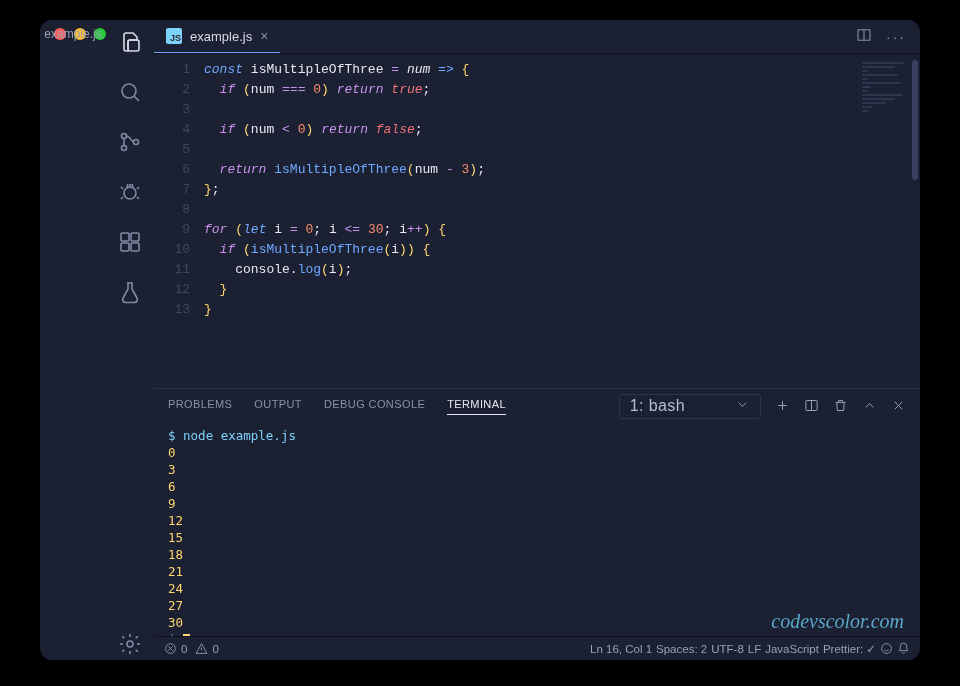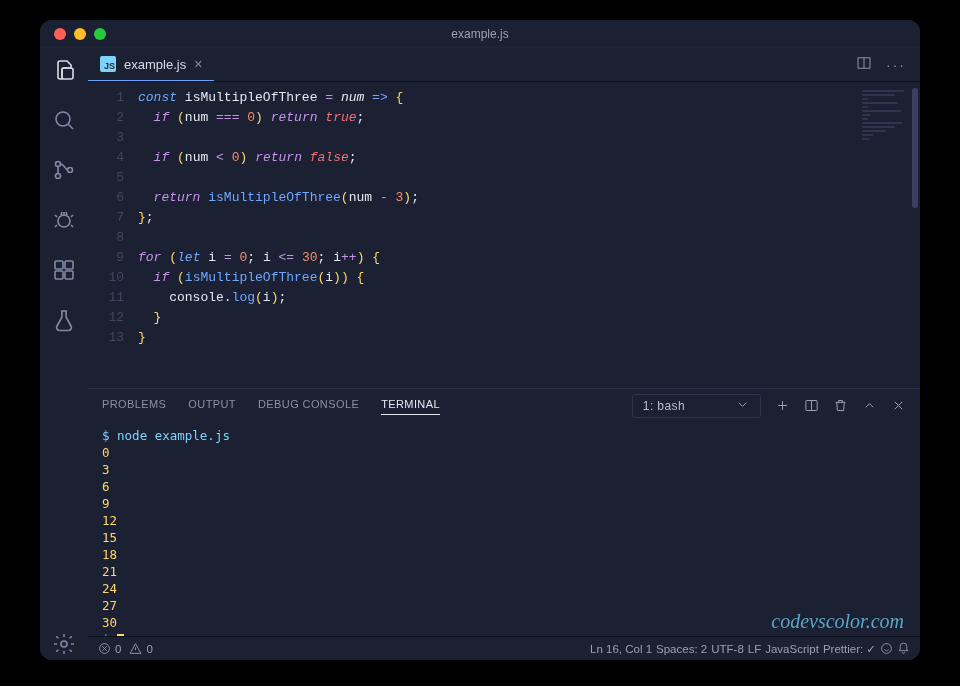--- a/index.html
+++ b/index.html
@@ -1,20 +1,20 @@
 <!DOCTYPE html>
 <html><head>
 <meta charset="utf-8">
 <style>
   * { box-sizing: border-box; margin: 0; padding: 0; }
   html, body { width: 960px; height: 686px; background: #000; font-family: -apple-system, BlinkMacSystemFont, "Segoe UI", Helvetica, Arial, sans-serif; overflow: hidden; }
   .window {
     position: absolute; left: 40px; top: 20px; width: 880px; height: 640px;
     background: #1b2032; border-radius: 12px; box-shadow: 0 18px 40px rgba(0,0,0,0.6);
-    display: flex; flex-direction: column; overflow: hidden;
+    display: flex; overflow: hidden;
   }
   .titlebar {
     height: 28px; display: flex; align-items: center; position: relative;
     background: #1b2032; border-bottom: 1px solid rgba(255,255,255,0.02);
   }
   .traffic { display: flex; gap: 8px; margin-left: 14px; }
   .dot { width: 12px; height: 12px; border-radius: 50%; }
   .dot.red { background: #ff5f56; } .dot.yellow { background: #ffbd2e; } .dot.green { background: #27c93f; }
   .titlebar-title { position:absolute; left:0; right:0; text-align:center; font-size:12px; color:#9aa0b4; }
   .body { flex:1; display:flex; min-height:0; }
@@ -63,21 +63,21 @@
     height:248px; border-top:1px solid #2a3048; display:flex; flex-direction:column;
     background:#1b2032;
   }
   .panel-tabs {
     height:34px; display:flex; align-items:center; gap:22px; padding:0 14px;
     font-size:11px; letter-spacing:0.4px; color:#8a90a6;
   }
   .panel-tabs .ptab.active { color:#e6e9f2; border-bottom:1px solid #e6e9f2; padding-bottom:4px; }
   .panel-tabs .ptab { padding-bottom:4px; cursor:default; }
   .panel-right { margin-left:auto; display:flex; align-items:center; gap:14px; }
-  .term-select { display:flex; align-items:center; gap:50px; font-size:12px; color:#b8bdd0; border:1px solid #2d344d; padding:2px 10px; border-radius:3px; }
+  .term-select { display:flex; align-items:center; gap:50px; font-size:16px; color:#b8bdd0; border:1px solid #2d344d; padding:2px 10px; border-radius:3px; }
   .panel-right svg { width:15px; height:15px; stroke:#9aa0b4; fill:none; stroke-width:1.6; }
   .terminal {
     flex:1; padding:4px 14px 2px 14px; font-family: Menlo, Consolas, monospace;
     font-size:12.5px; line-height:17px; color:#d7dbe6; overflow:hidden; position:relative;
   }
   .terminal .tline { height:17px; white-space:pre; }
   .terminal .out { color:#ffd76d; }
   .terminal .prompt { color:#7dd3fc; }
   .terminal .cursor { display:inline-block; width:7px; height:14px; background:#ffd76d; vertical-align:middle; }
   .watermark { position:absolute; right:16px; bottom:6px; font-size:20px; font-style:italic; color:#5aa7c9; font-family: "Brush Script MT", cursive; }

